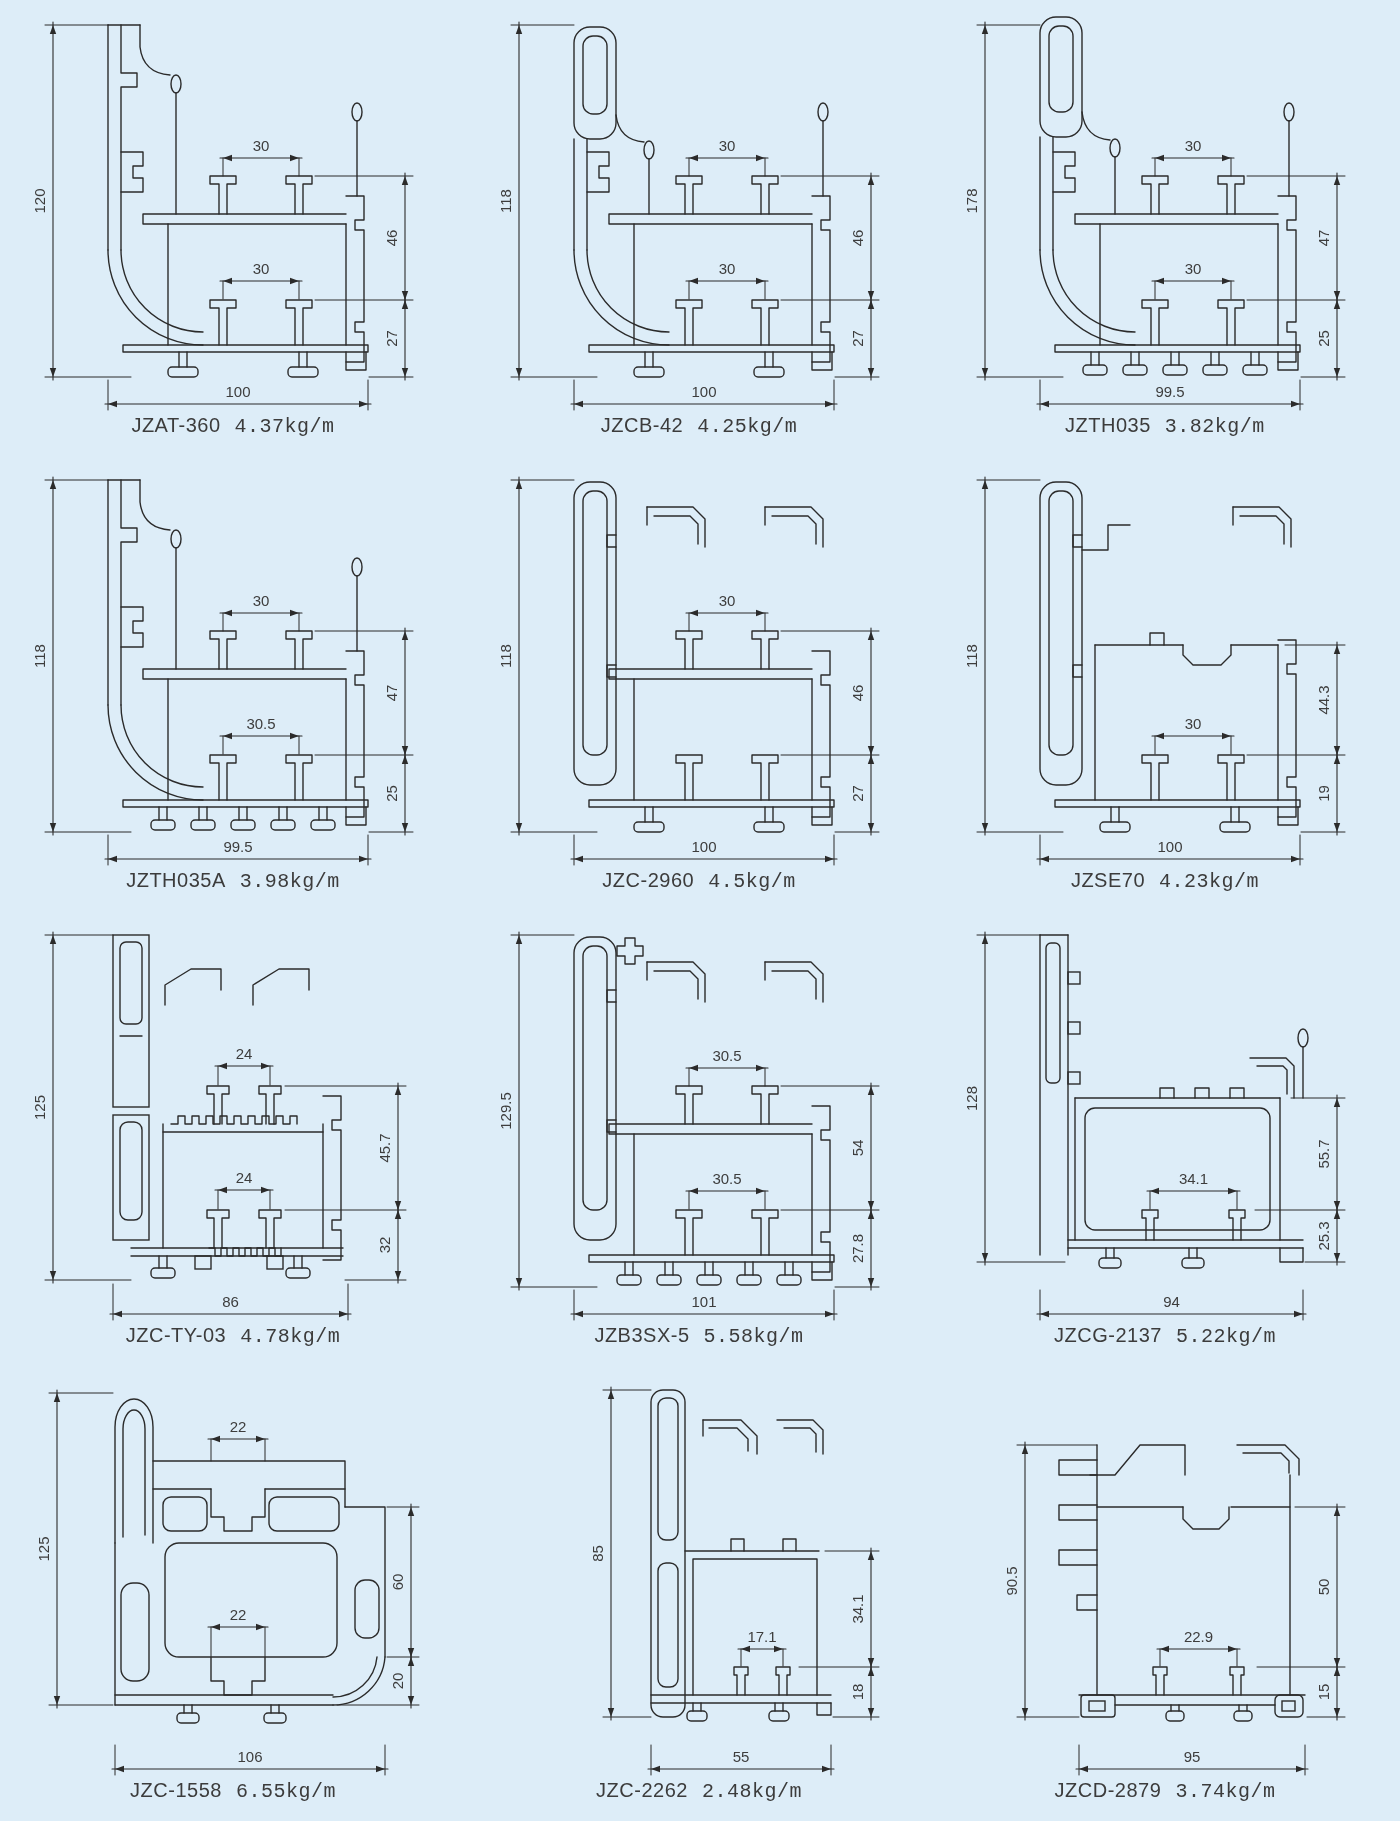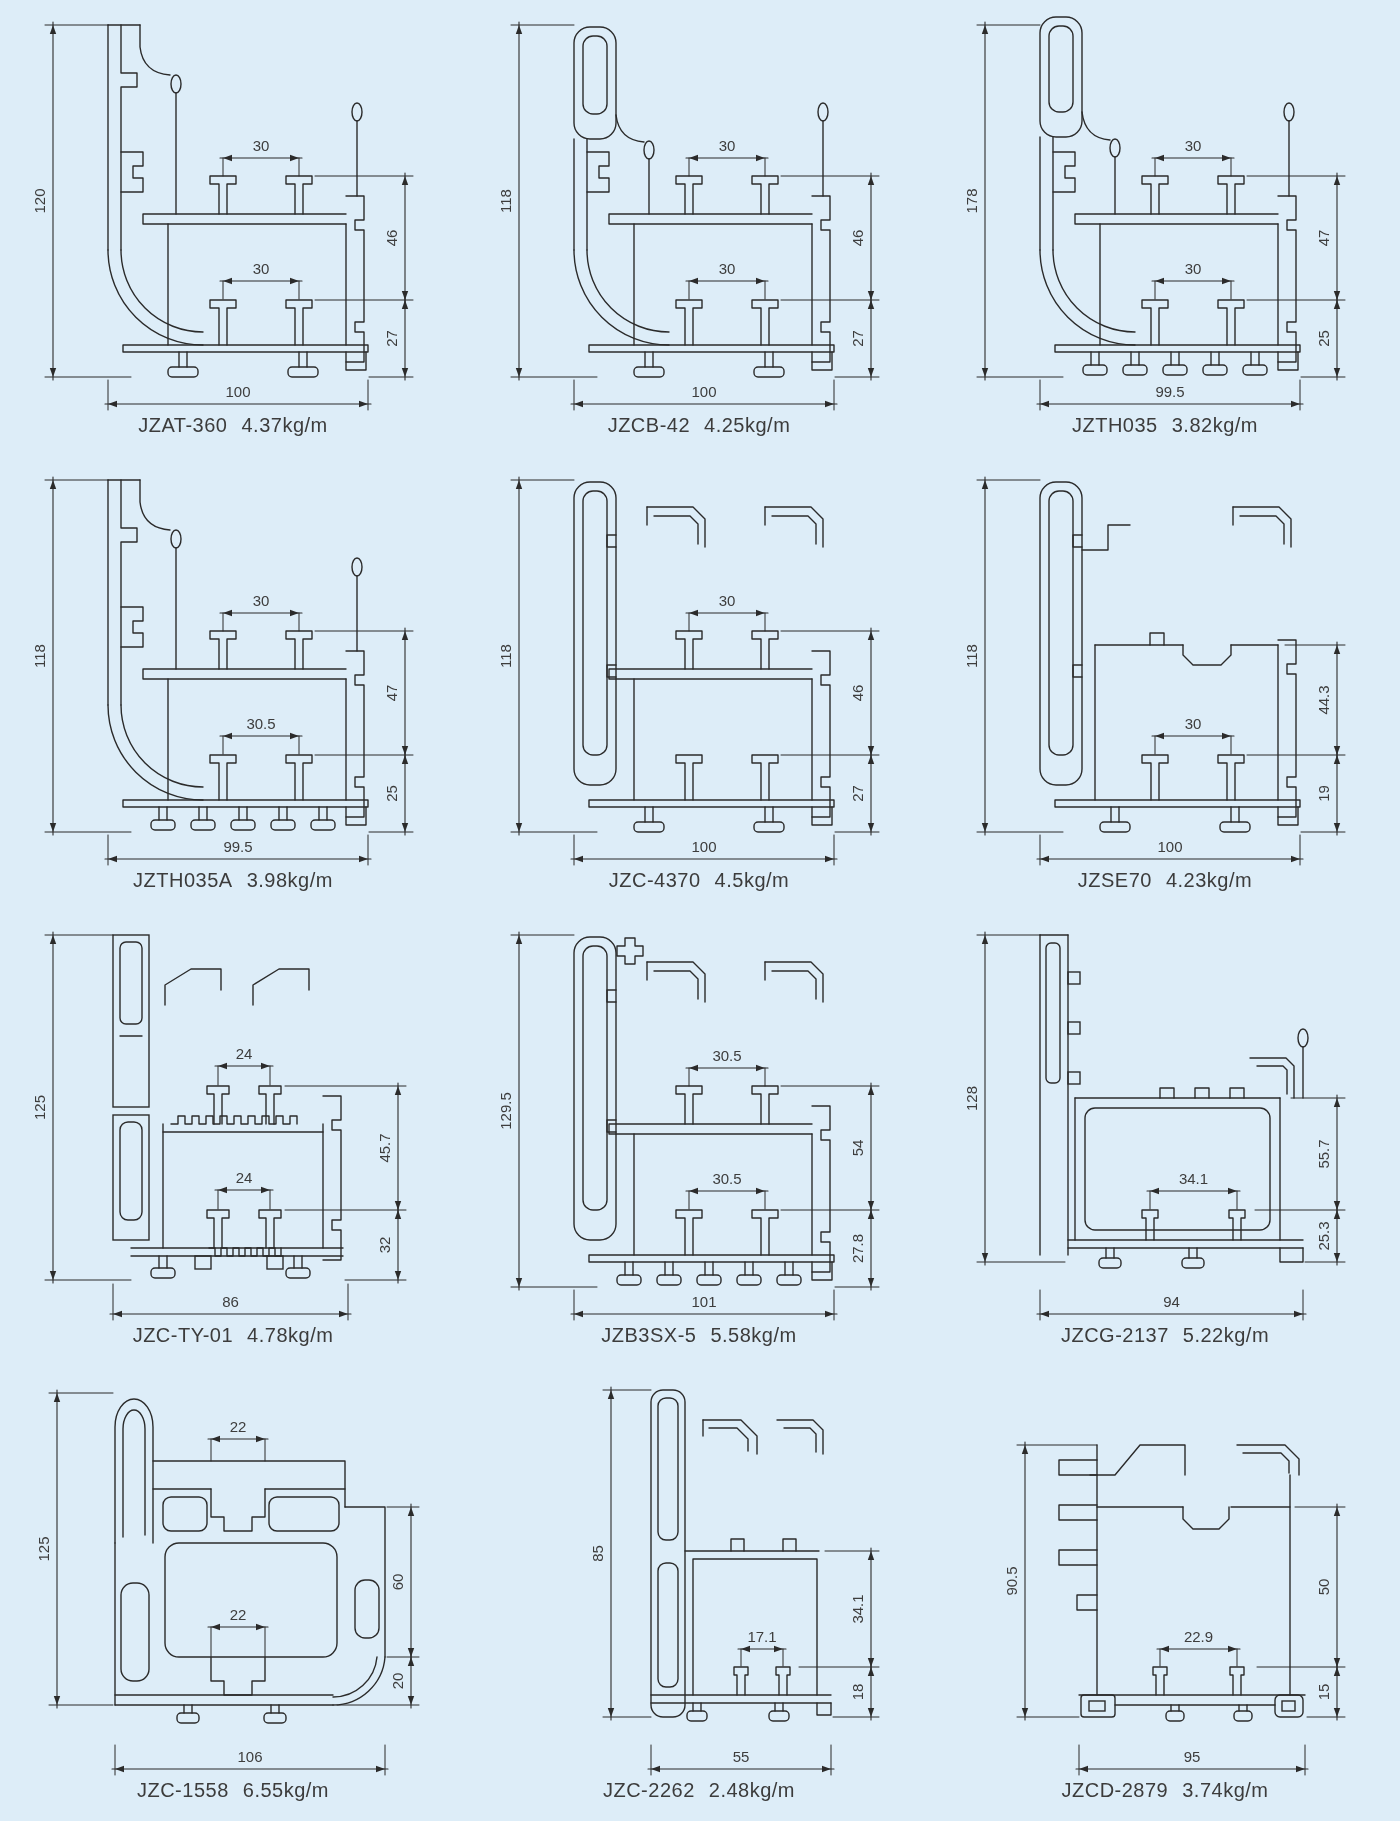--- a/index.html
+++ b/index.html
@@ -20,21 +20,21 @@
     display:flex;flex-direction:column;align-items:center;justify-content:flex-start;
   }
   figure.cell svg{display:block;flex:none;}
   figcaption.cap{
     margin-top:2px;
     font-size:20px;
     color:#3c3c3c;
     letter-spacing:0.5px;
     text-align:center;
   }
-  figcaption.cap .w{margin-left:14px;}
+  figcaption.cap .w{margin-left:14px;font-family:Liberation Mono, monospace;}
   svg text{
     font-family:"Liberation Sans",sans-serif;
     fill:#3d3d3d;
   }
 </style>
 </head>
 <body>
 
 <div class="grid">
   <figure class="cell">
@@ -375,21 +375,21 @@
         <path d="M392,377 l-3.2,-9 h6.4 z" fill="#2b2b2b" stroke="none"></path>
         <path d="M356,377 H400" fill="none" stroke="#2b2b2b" stroke-width="1" stroke-linejoin="round" stroke-linecap="round"></path>
         <text x="384" y="338.5" font-size="15" text-anchor="middle" transform="rotate(-90 384 338.5)">27</text>
         <path d="M207,158 H289" fill="none" stroke="#2b2b2b" stroke-width="1.1" stroke-linejoin="round" stroke-linecap="round"></path>
         <path d="M210,158 l9,-3.2 v6.4 z" fill="#2b2b2b" stroke="none"></path>
         <path d="M286,158 l-9,-3.2 v6.4 z" fill="#2b2b2b" stroke="none"></path>
         <path d="M210,158 V176" fill="none" stroke="#2b2b2b" stroke-width="1" stroke-linejoin="round" stroke-linecap="round"></path>
         <path d="M286,158 V176" fill="none" stroke="#2b2b2b" stroke-width="1" stroke-linejoin="round" stroke-linecap="round"></path>
         <text x="248" y="151" font-size="15" text-anchor="middle">30</text>
       </svg>
-    <figcaption class="cap"><span class="n">JZC-4370</span><span class="w">4.5kg/m</span></figcaption>
+    <figcaption class="cap"><span class="n">JZC-2960</span><span class="w">4.5kg/m</span></figcaption>
   </figure>
   <figure class="cell">
     <svg class="profile" width="466" height="412" viewBox="0 0 440 412">
         <rect x="95" y="27" width="42" height="303" rx="16" fill="none" stroke="#2b2b2b" stroke-width="1.4"></rect>
         <rect x="104" y="36" width="24" height="264" rx="10" fill="none" stroke="#2b2b2b" stroke-width="1.4"></rect>
         <path d="M137,80 h-9 v12 h9 M137,210 h-9 v12 h9" fill="none" stroke="#2b2b2b" stroke-width="1.4" stroke-linejoin="round" stroke-linecap="round"></path>
         <path d="M137,95 h26 V70 h22" fill="none" stroke="#2b2b2b" stroke-width="1.4" stroke-linejoin="round" stroke-linecap="round"></path>
         <path d="M288,52 v18" fill="none" stroke="#2b2b2b" stroke-width="1.4" stroke-linejoin="round" stroke-linecap="round"></path>
         <path d="M288,52 h46 l12,12 v28" fill="none" stroke="#2b2b2b" stroke-width="1.4" stroke-linejoin="round" stroke-linecap="round"></path>
         <path d="M295,61 h36 l8,8 v20" fill="none" stroke="#2b2b2b" stroke-width="1.4" stroke-linejoin="round" stroke-linecap="round"></path>
@@ -498,21 +498,21 @@
         <path d="M205,156 V175" fill="none" stroke="#2b2b2b" stroke-width="1" stroke-linejoin="round" stroke-linecap="round"></path>
         <path d="M257,156 V175" fill="none" stroke="#2b2b2b" stroke-width="1" stroke-linejoin="round" stroke-linecap="round"></path>
         <text x="231" y="149" font-size="15" text-anchor="middle">24</text>
         <path d="M202,280 H260" fill="none" stroke="#2b2b2b" stroke-width="1.1" stroke-linejoin="round" stroke-linecap="round"></path>
         <path d="M205,280 l9,-3.2 v6.4 z" fill="#2b2b2b" stroke="none"></path>
         <path d="M257,280 l-9,-3.2 v6.4 z" fill="#2b2b2b" stroke="none"></path>
         <path d="M205,280 V299" fill="none" stroke="#2b2b2b" stroke-width="1" stroke-linejoin="round" stroke-linecap="round"></path>
         <path d="M257,280 V299" fill="none" stroke="#2b2b2b" stroke-width="1" stroke-linejoin="round" stroke-linecap="round"></path>
         <text x="231" y="273" font-size="15" text-anchor="middle">24</text>
       </svg>
-    <figcaption class="cap"><span class="n">JZC-TY-01</span><span class="w">4.78kg/m</span></figcaption>
+    <figcaption class="cap"><span class="n">JZC-TY-03</span><span class="w">4.78kg/m</span></figcaption>
   </figure>
   <figure class="cell">
     <svg class="profile" width="466" height="412" viewBox="0 0 440 412">
         <rect x="95" y="27" width="42" height="303" rx="16" fill="none" stroke="#2b2b2b" stroke-width="1.4"></rect>
         <rect x="104" y="36" width="24" height="264" rx="10" fill="none" stroke="#2b2b2b" stroke-width="1.4"></rect>
         <path d="M137,80 h-9 v12 h9 M137,210 h-9 v12 h9" fill="none" stroke="#2b2b2b" stroke-width="1.4" stroke-linejoin="round" stroke-linecap="round"></path>
         <path d="M146,28 h10 v8 h8 v10 h-8 v8 h-10 v-8 h-8 v-10 h8 Z" fill="none" stroke="#2b2b2b" stroke-width="1.4" stroke-linejoin="round" stroke-linecap="round"></path>
         <path d="M168,52 v18" fill="none" stroke="#2b2b2b" stroke-width="1.4" stroke-linejoin="round" stroke-linecap="round"></path>
         <path d="M168,52 h46 l12,12 v28" fill="none" stroke="#2b2b2b" stroke-width="1.4" stroke-linejoin="round" stroke-linecap="round"></path>
         <path d="M175,61 h36 l8,8 v20" fill="none" stroke="#2b2b2b" stroke-width="1.4" stroke-linejoin="round" stroke-linecap="round"></path>

